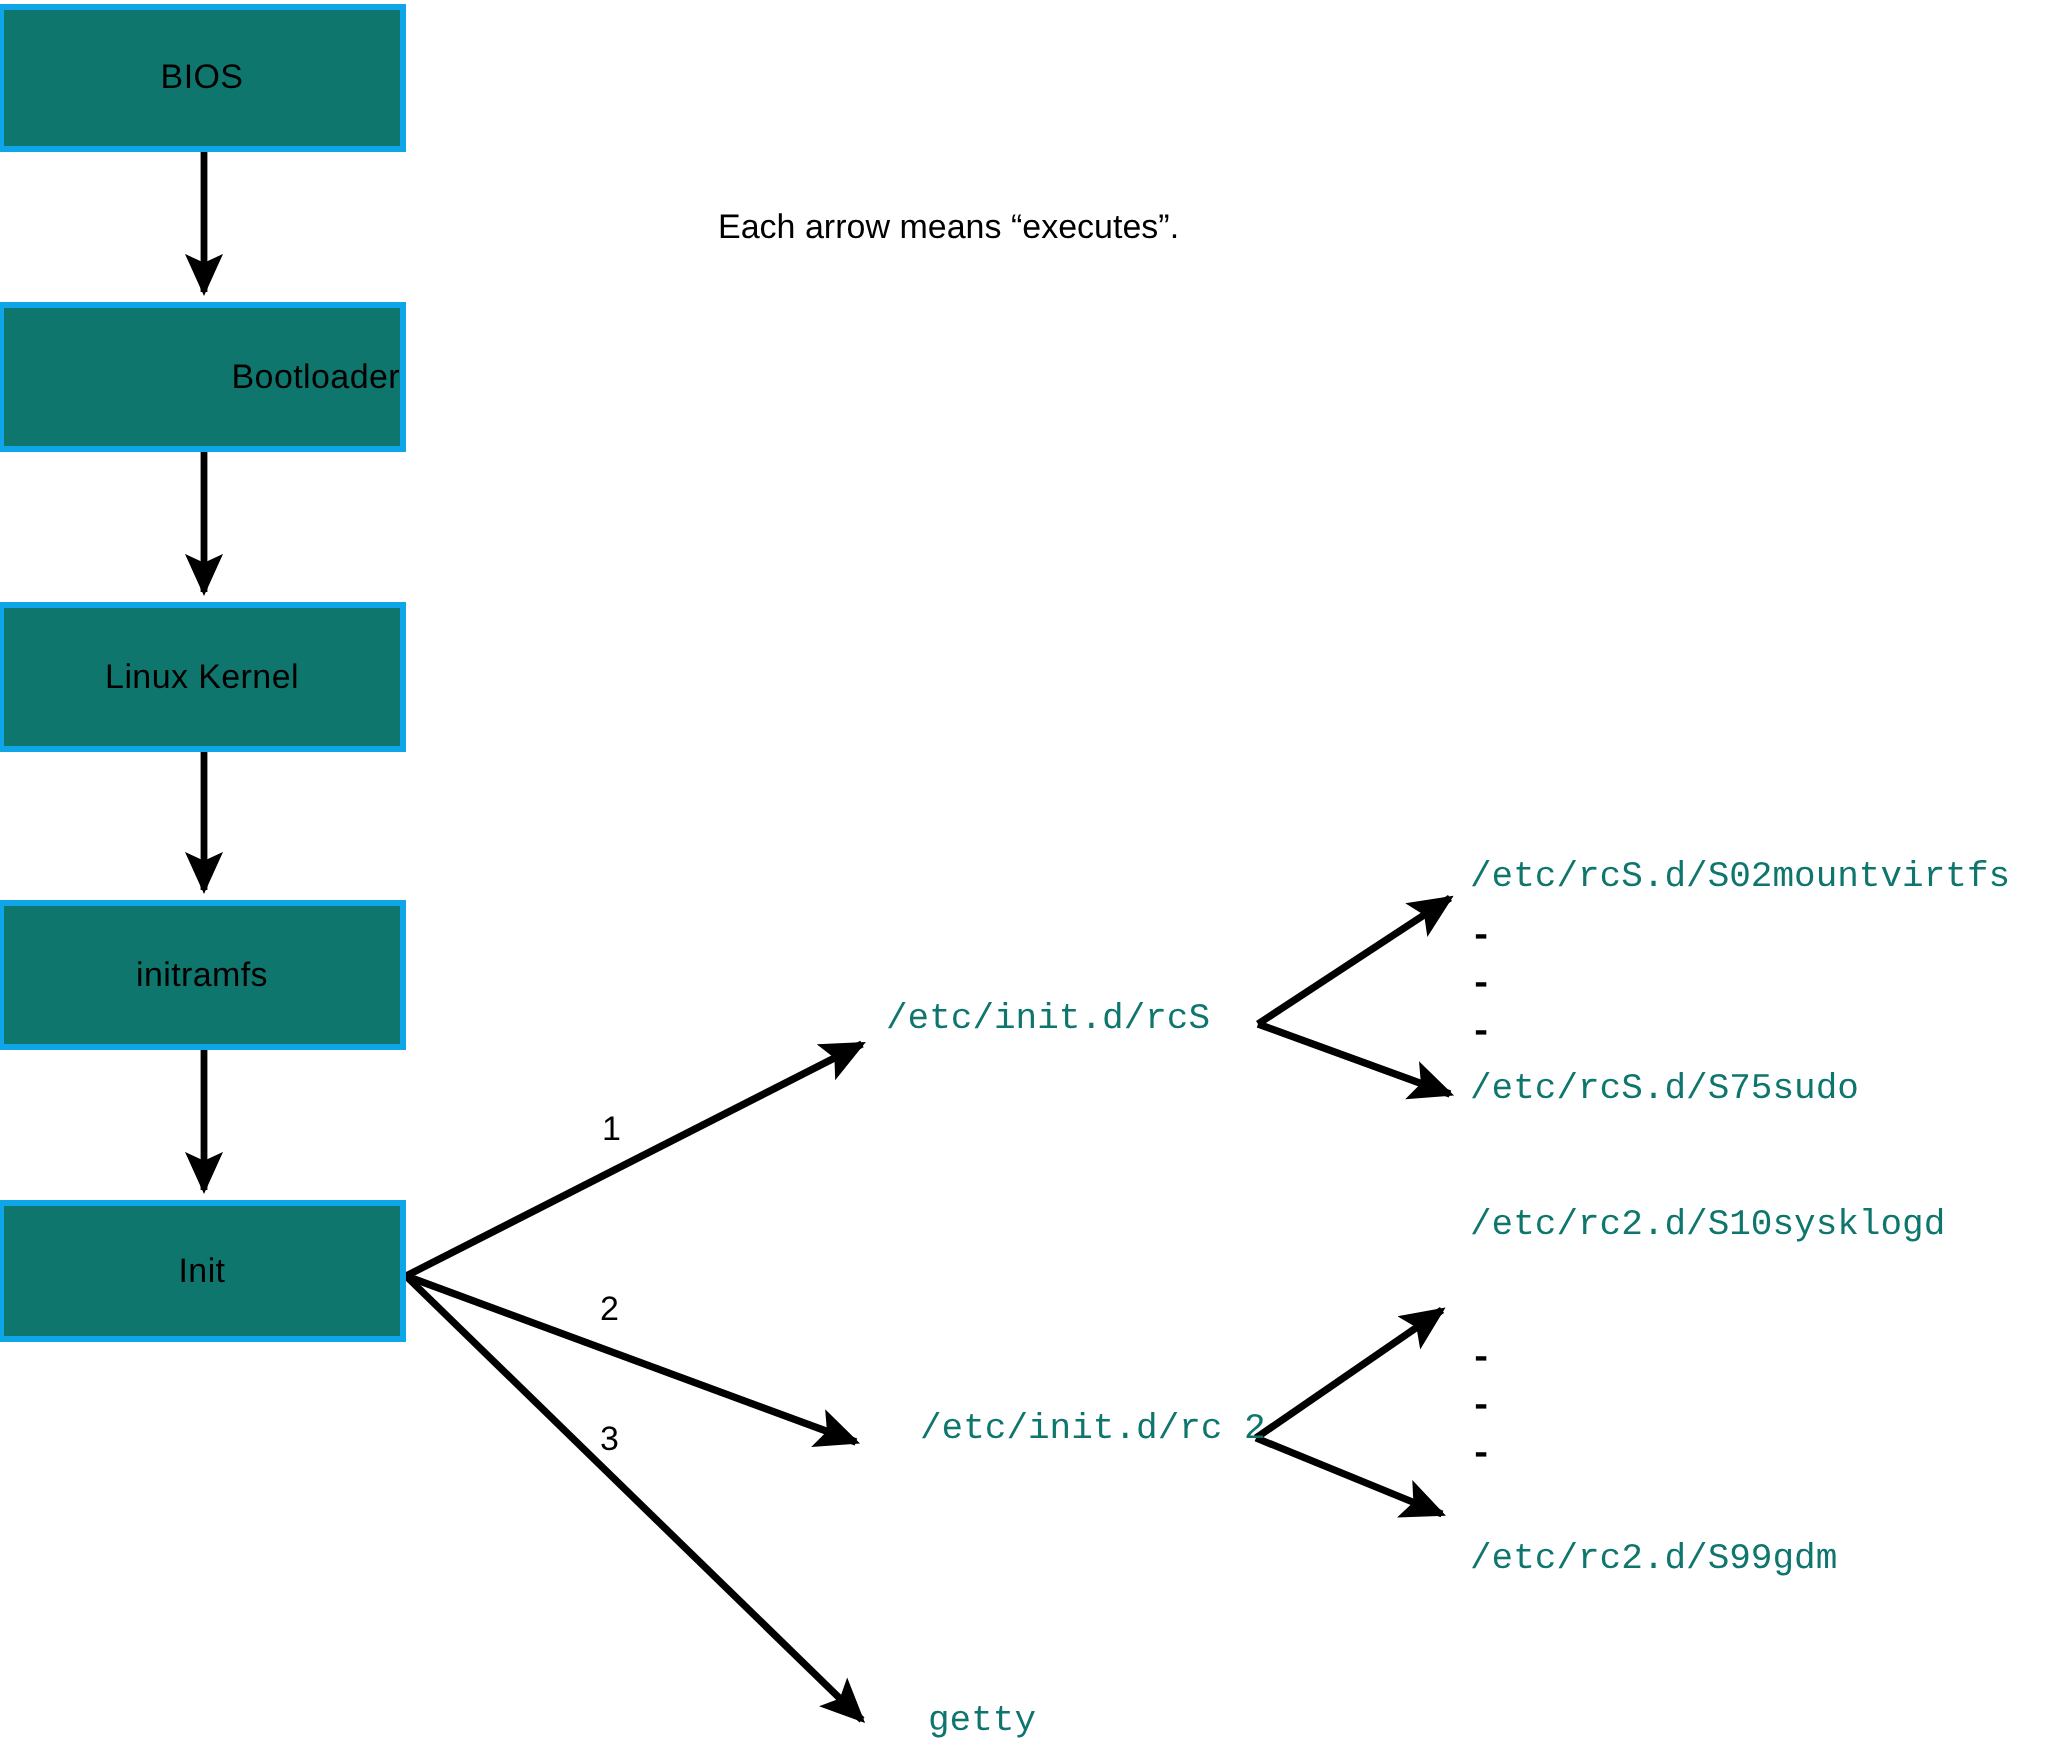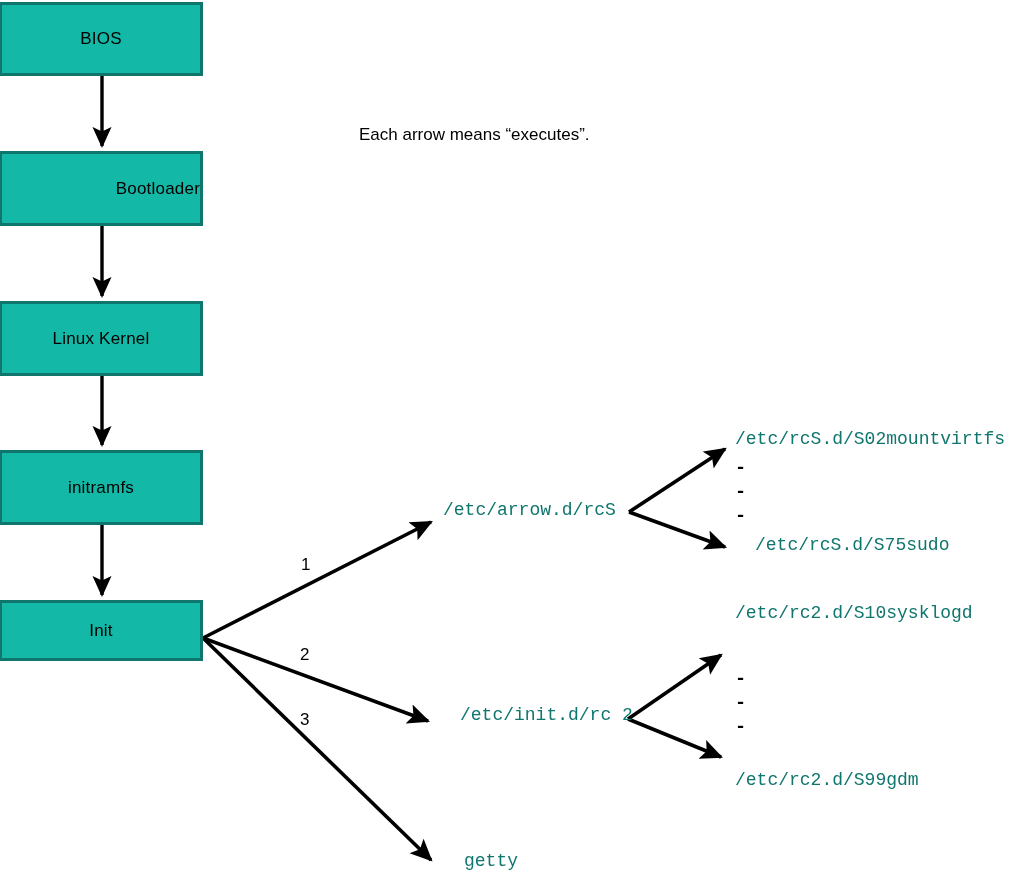--- a/index.html
+++ b/index.html
@@ -18,22 +18,22 @@
   #svg-layer {
     position: absolute;
     left: 0;
     top: 0;
     width: 1024px;
     height: 875px;
   }
   .node-box {
     position: absolute;
     box-sizing: border-box;
-    border: 3px solid #0f766e;
-    background: #14b8a6;
+    border: 3px solid #0ea5e9;
+    background: #0f766e;
     display: flex;
     align-items: center;
     justify-content: center;
     font-family: "Liberation Sans", sans-serif;
     font-size: 17px;
     color: #000000;
     letter-spacing: 0.2px;
   }
   .mono-label {
     position: absolute;
@@ -110,39 +110,39 @@
   </div>
 
   <div class="node-box" style="left:-1px; top:301px; width:204px; height:75px;">
     <span>Linux Kernel</span>
   </div>
 
   <div class="node-box" style="left:-1px; top:450px; width:204px; height:75px;">
     <span>initramfs</span>
   </div>
 
-  <div class="node-box" style="left:-1px; top:600px; width:204px; height:61px;">
+  <div class="node-box" style="left:-1px; top:600px; width:204px; height:71px;">
     <span>Init</span>
   </div>
 
-  <div class="caption" style="left:359px; top:104px;margin-top:21px;">Each arrow means “executes”.</div>
+  <div class="caption" style="left:359px; top:104px;">Each arrow means “executes”.</div>
 
   <div class="edge-num" style="left:301px; top:555px;">1</div>
   <div class="edge-num" style="left:300px; top:645px;">2</div>
   <div class="edge-num" style="left:300px; top:710px;">3</div>
 
-  <div class="mono-label" style="left:443px; top:500px;">/etc/arrow.d/rcS</div>
+  <div class="mono-label" style="left:443px; top:500px;">/etc/init.d/rcS</div>
   <div class="mono-label" style="left:440px; top:705px;margin-left:20px;">/etc/init.d/rc 2</div>
   <div class="mono-label" style="left:464px; top:851px;font-family:Liberation Mono, monospace;">getty</div>
 
   <div class="mono-label" style="left:735px; top:429px;">/etc/rcS.d/S02mountvirtfs</div>
   <div class="dash-mark" style="left:735px; top:460px;">-</div>
   <div class="dash-mark" style="left:735px; top:484px;">-</div>
   <div class="dash-mark" style="left:735px; top:508px;">-</div>
-  <div class="mono-label" style="left:735px; top:535px;margin-left:20px;">/etc/rcS.d/S75sudo</div>
+  <div class="mono-label" style="left:735px; top:535px;">/etc/rcS.d/S75sudo</div>
 
   <div class="mono-label" style="left:735px; top:603px;">/etc/rc2.d/S10sysklogd</div>
   <div class="dash-mark" style="left:735px; top:671px;">-</div>
   <div class="dash-mark" style="left:735px; top:695px;">-</div>
   <div class="dash-mark" style="left:735px; top:719px;">-</div>
   <div class="mono-label" style="left:735px; top:770px;">/etc/rc2.d/S99gdm</div>
 
 </div>
 
 </body></html>

